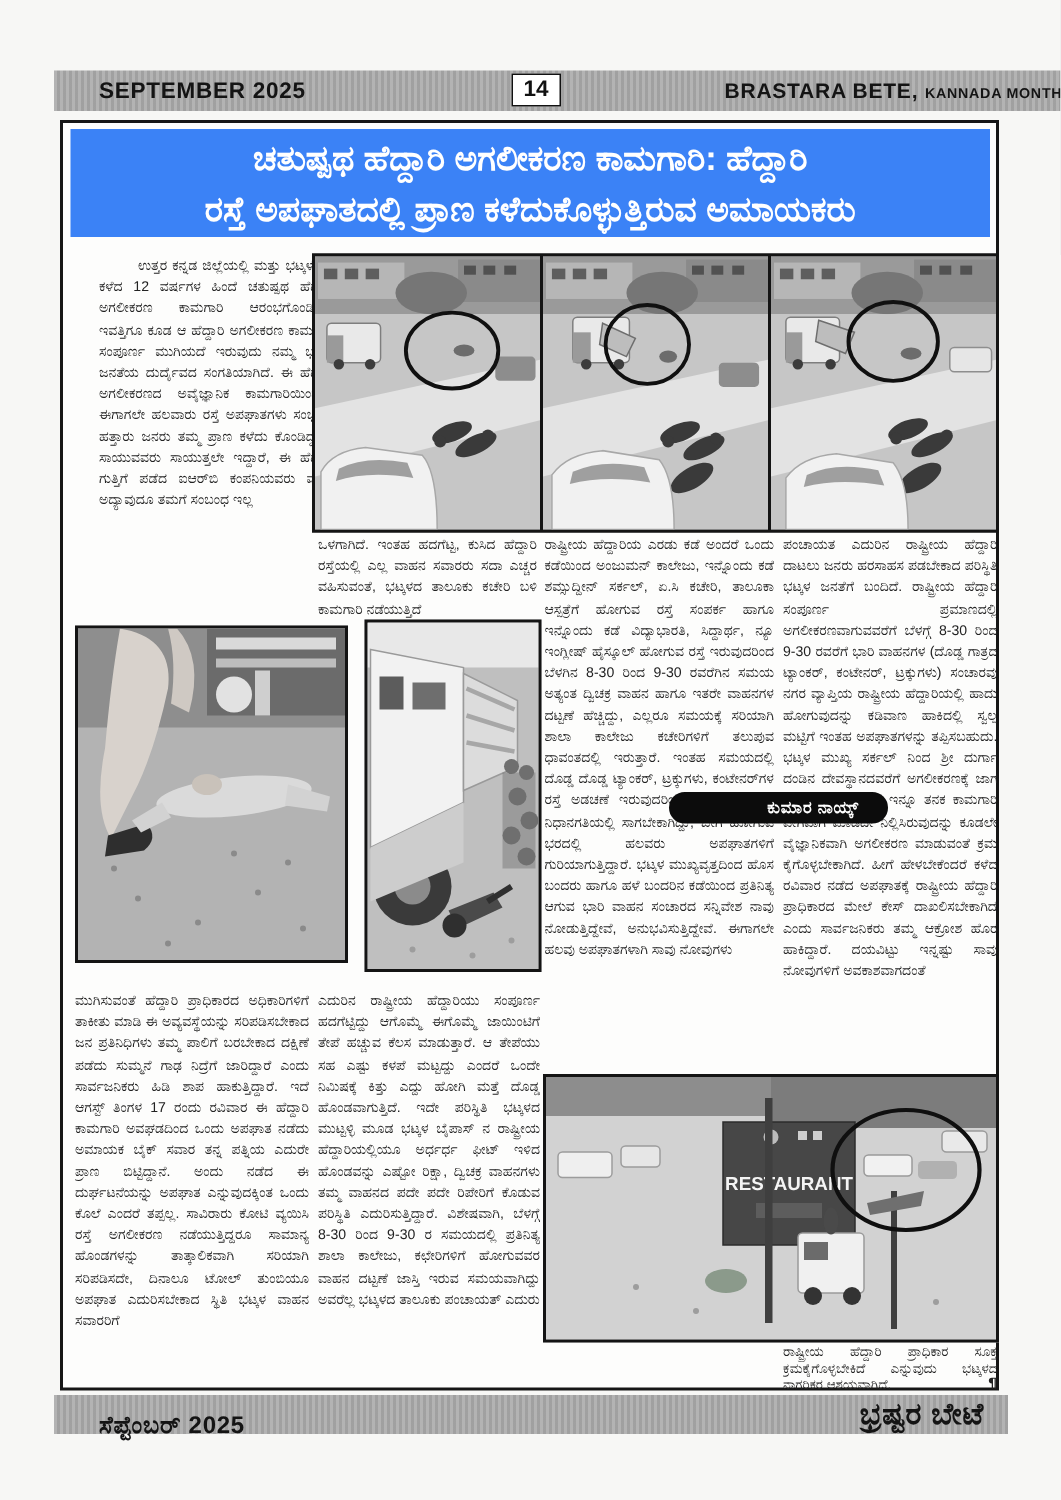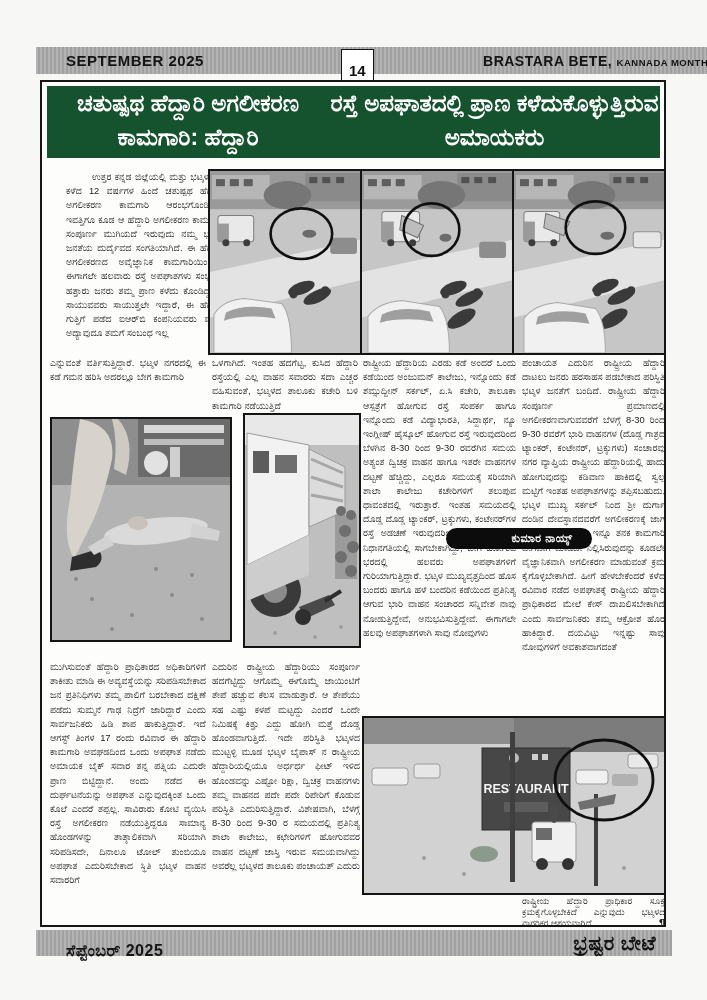--- a/index.html
+++ b/index.html
@@ -10,29 +10,29 @@
   .abs{position:absolute;}
   
   .bar{
     background:#a9a9a9;
     background-image:repeating-linear-gradient(90deg,rgba(255,255,255,.12) 0 2px,rgba(0,0,0,.05) 2px 4px);
     display:flex;align-items:center;
   }
   .bar-text{font-weight:bold;color:#141414;letter-spacing:.5px;}
   .pagenum-box{
     background:#fff;border:1.5px solid #111;color:#111;font-weight:bold;
-    font-size:15px;padding:12px 7px;line-height:18px;
+    font-size:15px;padding:1px 7px;line-height:18px;
   }
   
   .frame{border:2.5px solid #161616;background:#fdfdfc;}
   
   .headline{
-    background:#14532d;color:#fff;text-align:center;
+    background:#3b82f6;color:#fff;text-align:center;
     font-weight:bold;font-size:23px;line-height:34px;
-    display:flex;flex-direction:row;justify-content:center;
+    display:flex;flex-direction:column;justify-content:center;
   }
   
   .copy{
     font-size:9.4px;line-height:14.2px;text-align:justify;color:#222;
     overflow:hidden;word-break:break-word;
   }
   .copy.first{ text-indent:26px;margin-left:16px; }
   .caption{
     font-size:9px;line-height:10.8px;text-align:justify;color:#222;overflow:hidden;
   }
@@ -183,21 +183,20 @@
         <g>
           <path d="M10,180 L10,146 Q20,132 44,130 L82,136 Q92,148 92,180 Z" fill="#f1f1f1" stroke="#a8a8a8"></path>
           <path d="M24,144 Q44,135 72,141 L76,151 Q46,146 22,152 Z" fill="#9f9f9f"></path>
         </g>
         <ellipse cx="82" cy="56" rx="30" ry="26" fill="none" stroke="#101010" stroke-width="2.6"></ellipse>
         <ellipse cx="94" cy="64" rx="7" ry="4" fill="#6c6c6c"></ellipse>
       </svg>
     </div>
   </div>
 
-  <div class="abs copy" style="left:50px;top:356px;width:156px;height:57px;">ಎನ್ನುವಂತೆ ವರ್ತಿಸುತ್ತಿದ್ದಾರೆ. ಭಟ್ಕಳ ನಗರದಲ್ಲಿ ಈ ಕಡೆ ಗಮನ ಹರಿಸಿ ಅದರಲ್ಲೂ ಬೇಗ ಕಾಮಗಾರಿ</div>
 
   <div class="abs copy" style="left:212px;top:356px;width:146px;height:57px;">ಒಳಗಾಗಿದೆ. ಇಂತಹ ಹದಗೆಟ್ಟ, ಕುಸಿದ ಹೆದ್ದಾರಿ ರಸ್ತೆಯಲ್ಲಿ ಎಲ್ಲ ವಾಹನ ಸವಾರರು ಸದಾ ಎಚ್ಚರ ವಹಿಸುವಂತೆ, ಭಟ್ಕಳದ ತಾಲೂಕು ಕಚೇರಿ ಬಳಿ ಕಾಮಗಾರಿ ನಡೆಯುತ್ತಿದೆ</div>
 
   <div class="abs photo" style="left:50px;top:417px;width:178px;height:221px;">
     <svg viewBox="0 0 178 221" preserveAspectRatio="none">
       <rect width="178" height="221" fill="#b3b3b3"></rect>
       <rect width="178" height="66" fill="#8e8e8e"></rect>
       <g>
         <rect x="86" y="0" width="92" height="58" fill="#6b6b6b"></rect>
         <rect x="92" y="6" width="80" height="8" fill="#d9d9d9"></rect>

